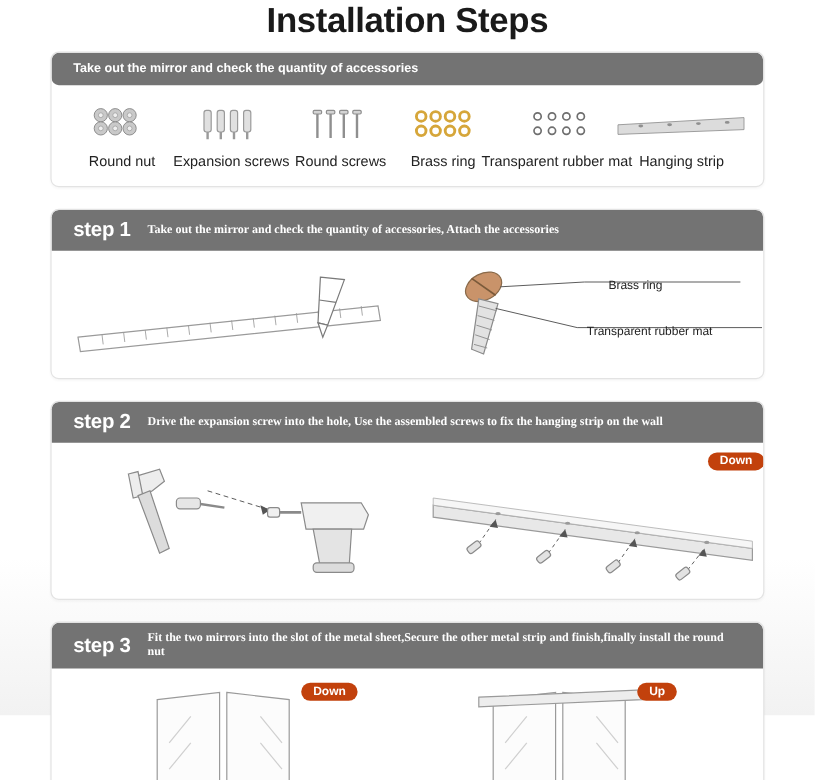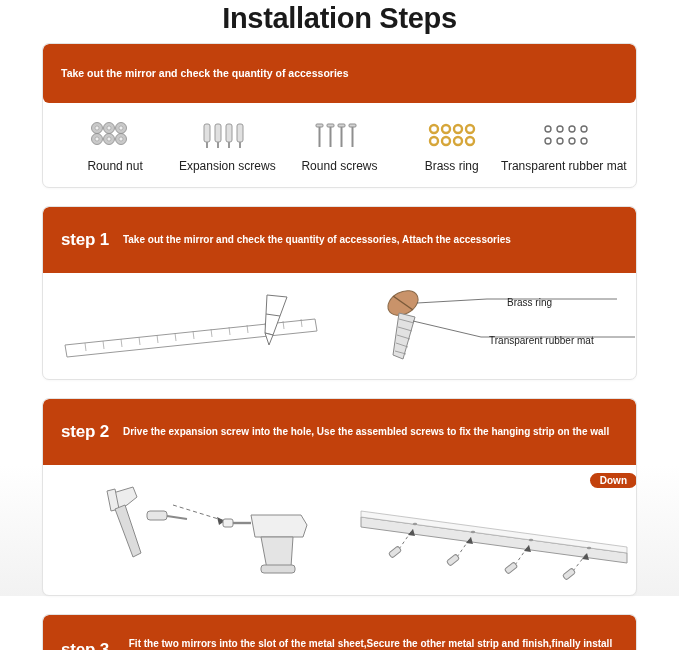--- a/index.html
+++ b/index.html
@@ -28,45 +28,45 @@
   }
   .card {
     margin: 0 42px 18px 42px;
     border: 1px solid #e3e3e3;
     border-radius: 7px;
     background: #fff;
     overflow: hidden;
     box-shadow: 0 1px 2px rgba(0,0,0,0.03);
   }
   .card-header {
-    background: #c2410c;
+    background: #737373;
     color: #ffffff;
     display: flex;
     align-items: center;
-    padding: 23px 18px;
+    padding: 7px 18px;
     border-radius: 6px 6px 0 0;
-    text-align: center;
   }
   .card-header.rounded-bar {
     border-radius: 6px;
   }
   .step-label {
     font-size: 17px;
     font-weight: bold;
     margin-right: 14px;
     letter-spacing: -0.2px;
     white-space: nowrap;
   }
   .header-text {
     font-size: 10.5px;
     font-weight: bold;
     line-height: 1.2;
   }
   .header-text.small {
     font-size: 10px;
+    font-family: Liberation Serif, serif;
   }
   .card-body {
     padding: 10px 12px 12px 12px;
     position: relative;
   }
 
   
   .parts-row {
     display: flex;
     justify-content: space-around;
@@ -242,20 +242,34 @@
                 <circle cx="14" cy="21" r="3"></circle>
                   <circle cx="26" cy="21" r="3"></circle>
                   <circle cx="38" cy="21" r="3"></circle>
                   <circle cx="50" cy="21" r="3"></circle>
               </g>
             </svg>
           </div>
           <div class="part-label">Transparent rubber mat</div>
         </div>
 
+        <div class="part">
+          <div class="part-art">
+            <svg width="112" height="32" viewBox="0 0 112 32">
+              <polygon points="3,16 108,10 108,20 3,24" fill="#dcdcdc" stroke="#9a9a9a" stroke-width="0.8"></polygon>
+              <g fill="#8f8f8f">
+                <ellipse cx="22" cy="17" rx="2" ry="1.2"></ellipse>
+                <ellipse cx="46" cy="16" rx="2" ry="1.2"></ellipse>
+                <ellipse cx="70" cy="15" rx="2" ry="1.2"></ellipse>
+                <ellipse cx="94" cy="14" rx="2" ry="1.2"></ellipse>
+              </g>
+            </svg>
+          </div>
+          <div class="part-label">Hanging strip</div>
+        </div>
 
       </div>
     </div>
   </div>
 
   <div class="card">
     <div class="card-header">
       <span class="step-label">step 1</span>
       <span class="header-text small">Take out the mirror and check the quantity of accessories, Attach the accessories</span>
     </div>

